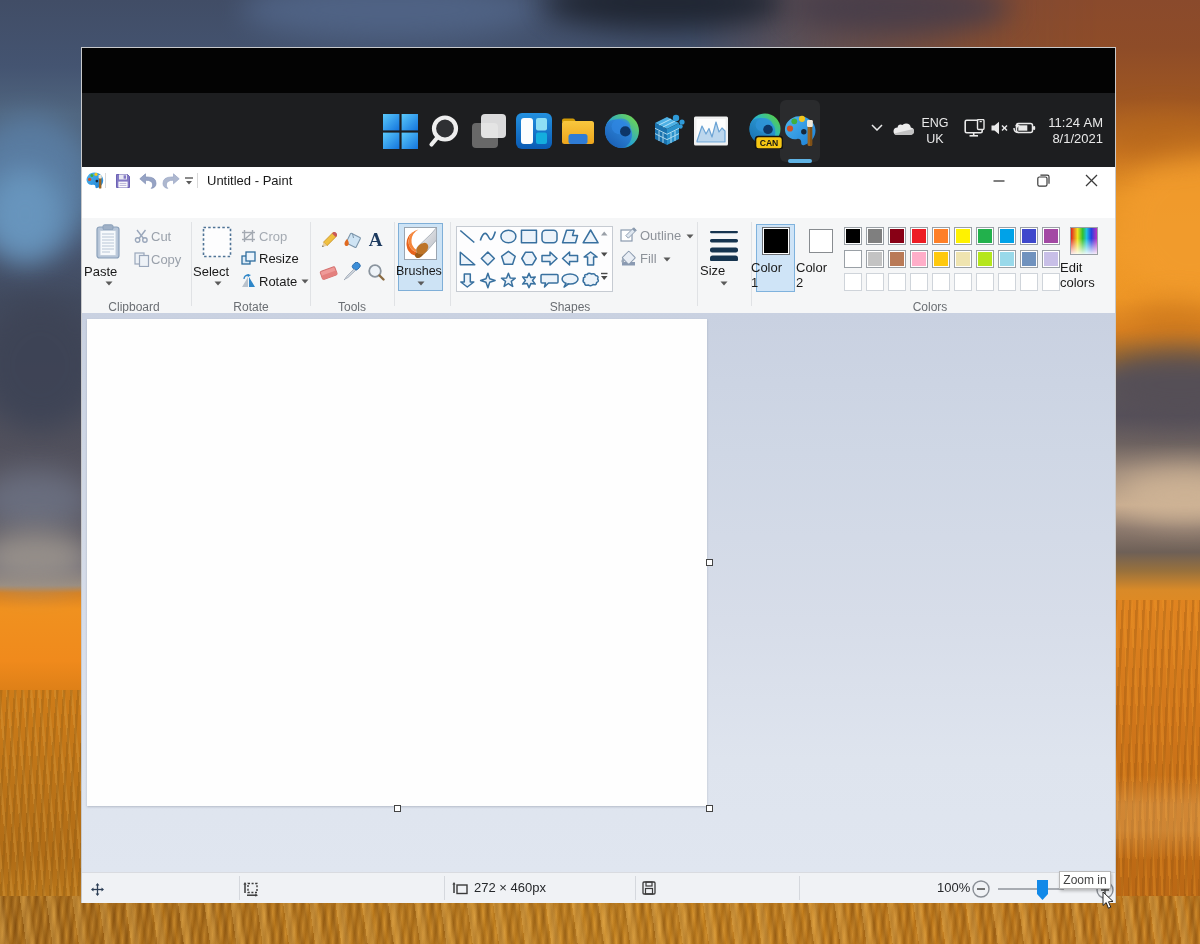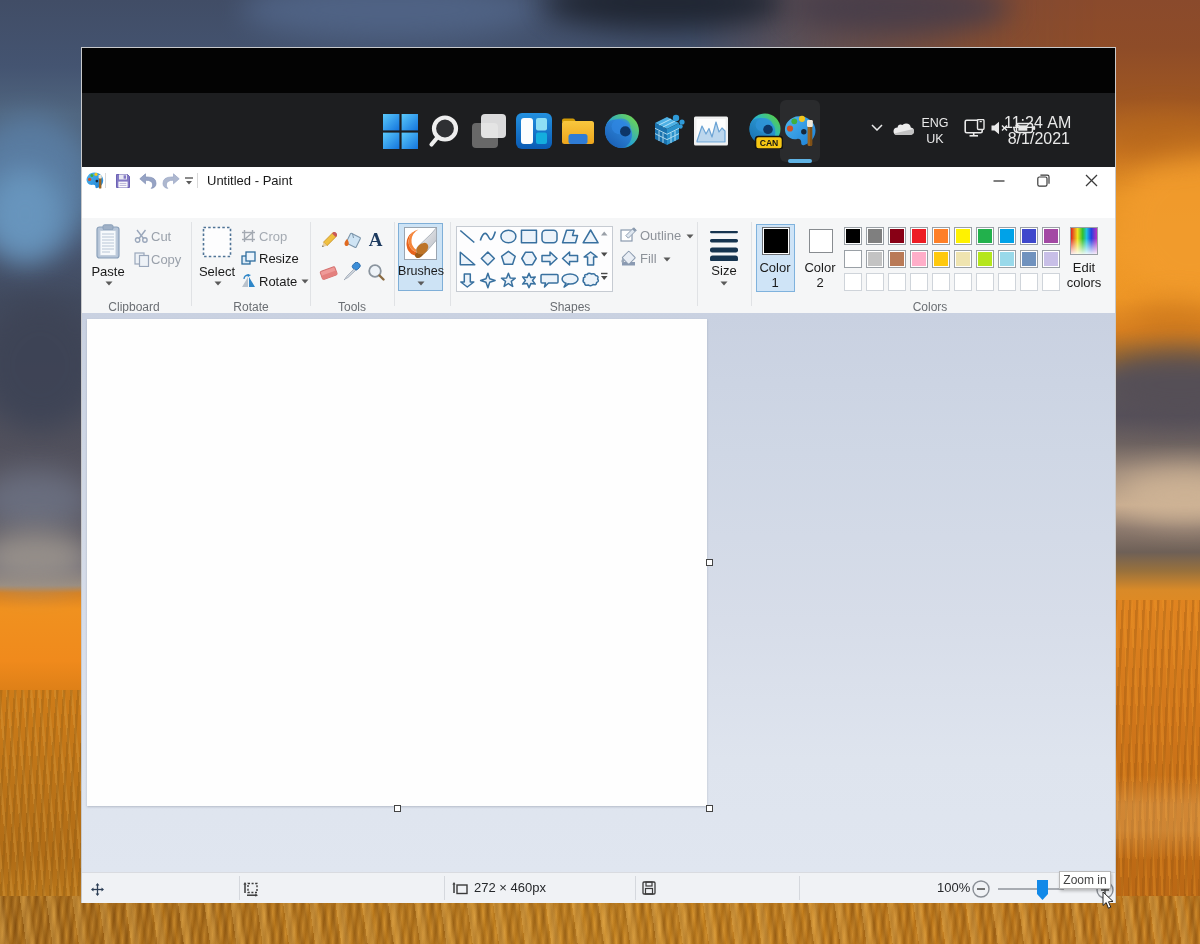--- a/index.html
+++ b/index.html
@@ -37,21 +37,21 @@
 #tbhl{position:absolute;left:698px;top:7px;width:40px;height:62px;background:#2a2b2d;border-radius:6px;}
 #tbline{position:absolute;left:706px;top:66px;width:24px;height:4px;border-radius:2px;background:#5fb3e4;}
 .tray{position:absolute;color:#e9e9e9;}
 
 #titlebar{position:absolute;left:0;top:119px;width:100%;height:28px;background:#fff;}
 #tabrow{position:absolute;left:0;top:147px;width:100%;height:22px;background:#f2f4f5;border-bottom:1px solid #e4e6e8;}
 .tab{position:absolute;top:0;height:22px;line-height:22px;text-align:center;font-size:13px;color:#2b2b2b;}
 #ribbon{position:absolute;left:0;top:170px;width:100%;height:95px;background:#f5f6f7;}
 .gsep{position:absolute;top:4px;height:84px;width:1px;background:#e0e2e5;}
 .glabel{position:absolute;top:82px;width:120px;text-align:center;font-size:12px;color:#6a6e73;}
-.blabel{position:absolute;text-align:center;font-size:13px;color:#1a1a1a;}
+.blabel{position:absolute;text-align:left;font-size:13px;color:#1a1a1a;}
 .gray{color:#9aa1ab;}
 .dis{color:#a4aab2;}
 #canvasarea{position:absolute;left:0;top:265px;width:100%;height:559px;background:linear-gradient(180deg,#c9d1e1 0%,#cfd7e5 25%,#d7dde9 55%,#dee4ee 80%,#e0e6f0 100%);}
 #paper{position:absolute;left:5px;top:6px;width:620px;height:487px;background:#fefefe;box-shadow:0 1px 2px rgba(100,110,130,0.35);}
 .handle{position:absolute;width:5px;height:5px;background:#fff;border:1px solid #444;}
 #statusbar{position:absolute;left:0;top:824px;width:100%;height:30px;background:#f0f2f5;border-top:1px solid #d9dbe0;}
 .sdiv{position:absolute;top:3px;height:24px;width:1px;background:#d5d8dd;}
 #tooltip{position:absolute;left:1059px;top:871px;width:50px;height:16px;background:#fff;border:1px solid #b9b9b9;box-shadow:1px 2px 3px rgba(0,0,0,0.25);font-size:12px;color:#444;text-align:center;line-height:16px;z-index:50;}
 .sw{position:absolute;width:18px;height:18px;border:1px solid #9aa0a6;box-sizing:border-box;box-shadow:inset 0 0 0 1px #fff;}
 .sw.emp{background:#fff;border-color:#cfd4da;box-shadow:none;}
@@ -583,21 +583,21 @@
           </svg>
         </div>
 <div class="tray" style="left:930px;top:28px;">
           <svg width="24" height="14" viewBox="0 0 24 14" style="">
             <rect x="4.5" y="2.5" width="16" height="9" rx="2" fill="none" stroke="#e9e9e9" stroke-width="1.5"></rect>
             <rect x="21" y="5" width="2.2" height="4" rx="1" fill="#e9e9e9"></rect>
             <rect x="6.3" y="4.3" width="9" height="5.4" fill="#e9e9e9"></rect>
             <path d="M3.5 4.5 L7.5 4.5 M5.5 2.5 L5.5 6.5 M2 7 Q2 11.5 6.5 11.5" stroke="#e9e9e9" stroke-width="1.5" fill="none"></path>
           </svg>
         </div>
-<div class="tray" style="left:922px;top:22px;width:66px;text-align:right;font-size:16px;line-height:16px;">11:24&nbsp;AM<br>8/1/2021</div>
+<div class="tray" style="left:955px;top:22px;width:66px;text-align:right;font-size:13px;line-height:16px;">11:24&nbsp;AM<br>8/1/2021</div>
 </div>
    <div id="tbtray"></div>
  </div>
  <div id="titlebar">
 <div style="position:absolute;left:3px;top:4px;">
         <svg width="19" height="19" viewBox="0 0 19 19" style="">
           <defs>
             <linearGradient id="pal2" x1="0" y1="0" x2="1" y2="1">
               <stop offset="0" stop-color="#4fb6ee"></stop>
               <stop offset="1" stop-color="#1b7fd6"></stop>

